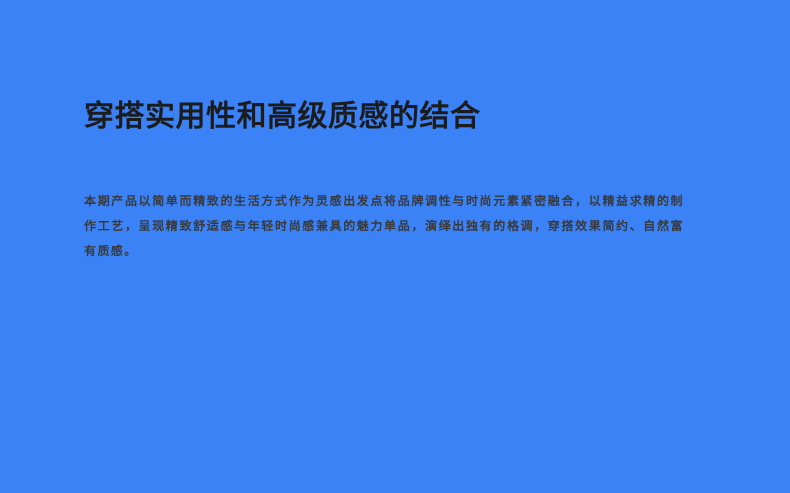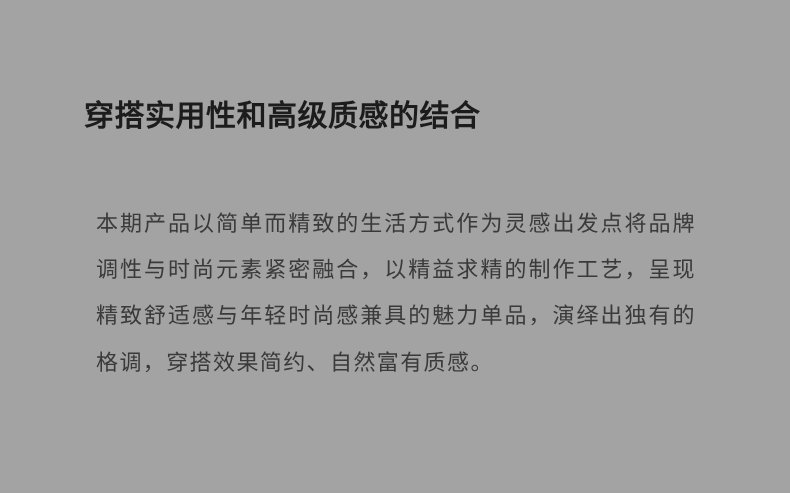--- a/index.html
+++ b/index.html
@@ -10,43 +10,43 @@
     width: 790px;
     height: 493px;
     background: #ffffff;
     font-family: "Liberation Sans", "DejaVu Sans", sans-serif;
     overflow: hidden;
   }
   .page {
     position: relative;
     width: 790px;
     height: 493px;
-    background: #a3a3a3;
+    background: #3b82f6;
     box-sizing: border-box;
   }
   .content {
     position: absolute;
     left: 84px;
     top: 96px;
     width: 610px;
   }
   .headline {
     font-size: 30px;
     font-weight: 700;
     color: #1c1c1c;
     letter-spacing: 0.5px;
     line-height: 1.3;
     margin: 0;
     white-space: nowrap;
   }
   .body-copy {
-    margin: 12px;
+    margin: 0;
     padding-top: 54px;
-    font-size: 22px;
-    font-weight: 400;
+    font-size: 12px;
+    font-weight: 700;
     color: #3a3a3a;
     line-height: 2.1;
     letter-spacing: 1.4px;
     text-align: justify;
     text-justify: inter-ideograph;
     width: 600px;
   }
 </style>
 </head>
 <body>

